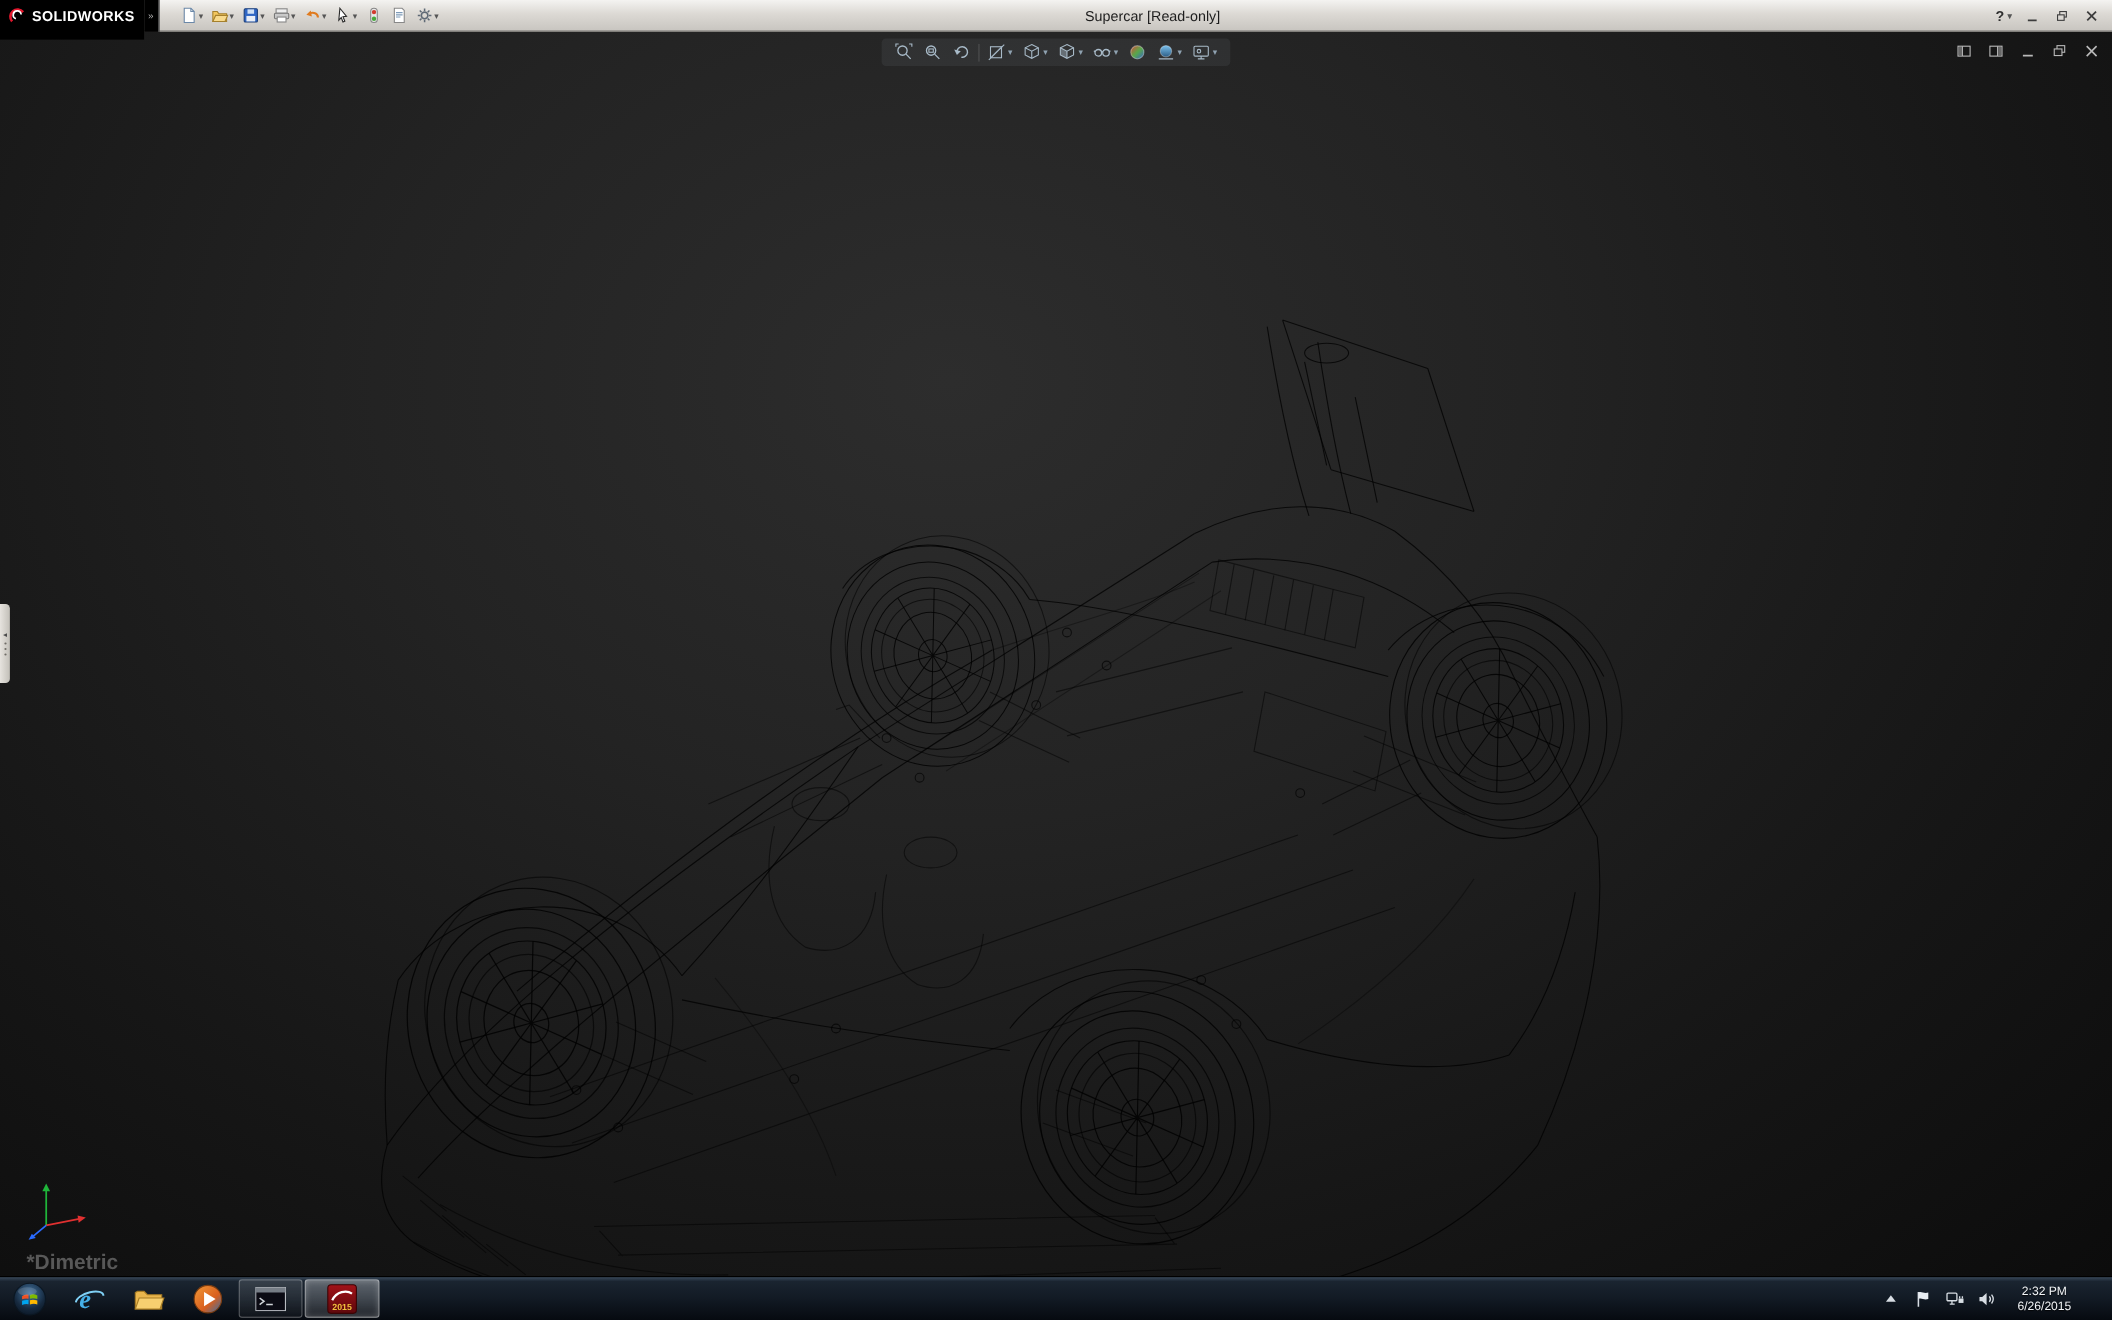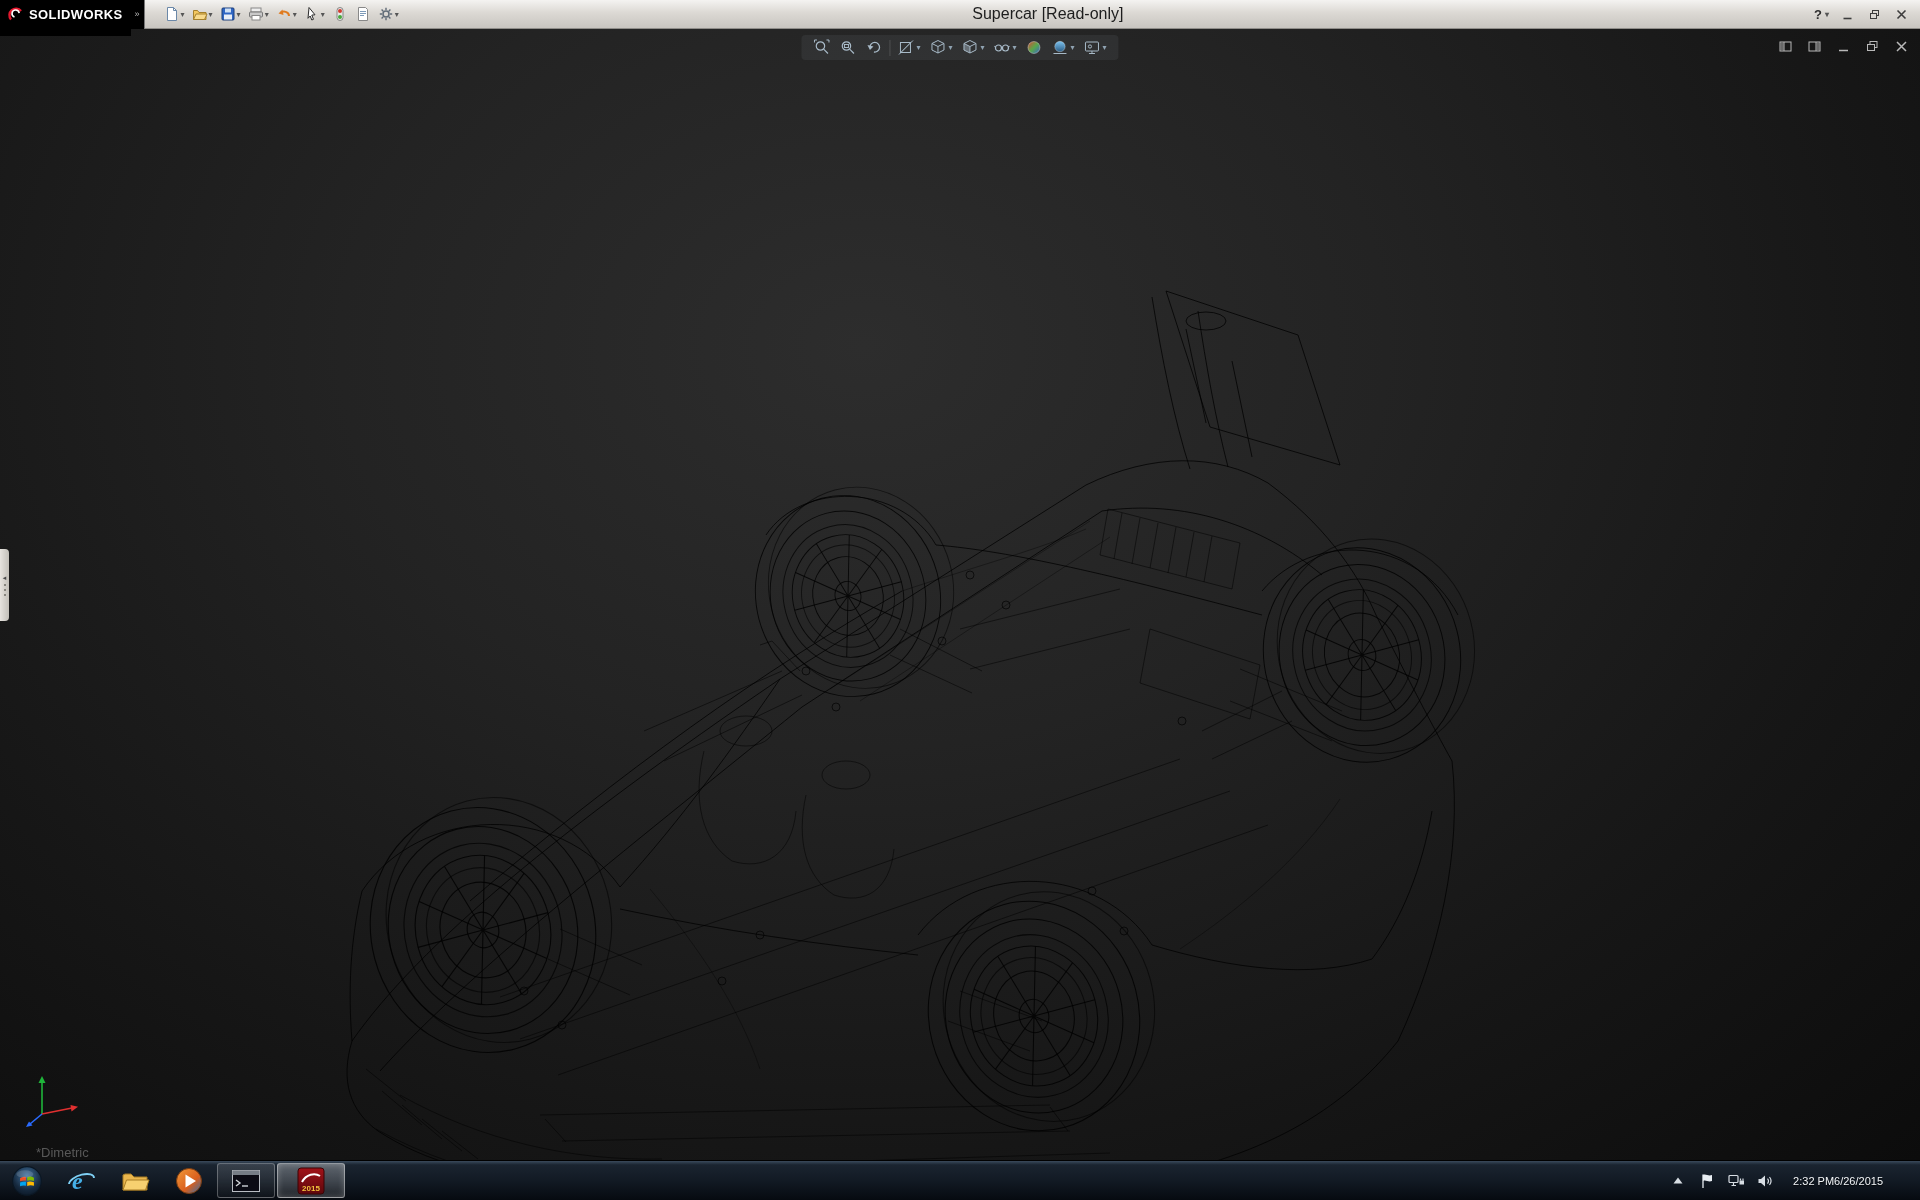--- a/index.html
+++ b/index.html
@@ -13,21 +13,21 @@
     border-bottom:1px solid #8f8d89; display:flex; align-items:center; z-index:30; }
   .logo-block { height:43px; background:#000; display:flex; align-items:center;
     padding:0 8px 0 6px; gap:5px; cursor:pointer; }
   .brand { color:#fff; font-weight:bold; font-size:13px; letter-spacing:.4px; }
   .logo-tab { height:29px; background:#000; color:#bbb; font-size:9px; display:flex;
     align-items:center; padding:0 4px; border-right:1px solid #777;}
   .tb-tools { display:flex; align-items:center; margin-left:16px; gap:1px; }
   .tool { display:flex; align-items:center; height:24px; padding:0 3px; border-radius:2px; cursor:pointer; }
   .tool svg { display:block; }
   .caret-sm { font-size:8px; color:#555; margin-left:1px; }
-  .tb-title { flex:1; text-align:center; font-size:16px; color:#1d1d1d; padding-right:120px; }
+  .tb-title { flex:1; text-align:center; font-size:13px; color:#1d1d1d; padding-right:120px; }
   .tb-right { display:flex; align-items:center; gap:9px; padding-right:10px; }
   .help-btn { display:flex; align-items:center; color:#2e2e2e; font-weight:bold;
     font-size:13px; gap:2px; cursor:pointer; }
   .winbtn { display:flex; align-items:center; justify-content:center; width:18px; height:18px; cursor:pointer; }
 
   
   .viewport { position:absolute; top:29px; left:0; right:0; bottom:40px;
     background:radial-gradient(ellipse at 45% 28%, #2d2d2d 0%, #232323 35%, #161616 70%, #0c0c0c 100%);
     overflow:hidden; }
   .car-svg { position:absolute; inset:0; }
@@ -46,38 +46,38 @@
   .doc-controls .winbtn svg { display:block; }
 
   
   .splitter { position:absolute; left:0; top:520px; width:9px; height:72px;
     background:linear-gradient(90deg,#e6e3de,#c2bfb8); border-radius:0 4px 4px 0;
     display:flex; flex-direction:column; align-items:center; justify-content:center;
     gap:3px; cursor:pointer; z-index:5; }
   .splitter .arr { color:#4c4c4c; font-size:6px; line-height:6px; }
   .splitter .dot { width:2px; height:2px; background:#6f6c66; border-radius:50%; }
 
-  .orientation-label { position:absolute; left:36px; bottom:0px; color:#585858;
-    font-size:13px; z-index:4; }
+  .orientation-label { position:absolute; left:24px; bottom:0px; color:#585858;
+    font-size:19px; z-index:4;font-weight:bold; }
   .triad { position:absolute; left:24px; bottom:32px; z-index:4; }
 
   
   .taskbar { position:absolute; bottom:0; left:0; right:0; height:40px;
     background:linear-gradient(180deg,#3a4a5c 0%,#1a2430 10%,#121a24 50%,#060a10 100%);
     border-top:1px solid #000; display:flex; align-items:stretch; z-index:40; }
   .start-btn { width:54px; display:grid; place-items:center; cursor:pointer; }
   .task-items { display:flex; align-items:stretch; }
   .task-btn { width:52px; display:grid; place-items:center; cursor:pointer; border-radius:3px; margin:2px 1px; }
   .task-btn.running { background:linear-gradient(rgba(255,255,255,.13),rgba(255,255,255,.03));
     border:1px solid rgba(255,255,255,.28); width:58px; }
   .task-btn.active { background:linear-gradient(rgba(255,255,255,.30),rgba(255,255,255,.10));
     border:1px solid rgba(255,255,255,.45); box-shadow:inset 0 0 6px rgba(255,255,255,.25); width:68px; }
   .tray { margin-left:auto; display:flex; align-items:center; gap:11px; padding-right:4px; }
   .tray-btn { display:grid; place-items:center; width:18px; height:24px; cursor:pointer; border-radius:2px; }
-  .clock { display:flex; flex-direction:row; align-items:center; justify-content:center;
+  .clock { display:flex; flex-direction:column; align-items:center; justify-content:center;
     color:#f2f5f8; font-size:11px; line-height:14px; padding:0 8px; cursor:pointer;
     text-shadow:0 1px 1px rgba(0,0,0,.8); }
   .show-desktop { width:14px; border-left:1px solid rgba(255,255,255,.4);
     background:linear-gradient(90deg,rgba(255,255,255,.10),rgba(255,255,255,.02)); cursor:pointer; }
 </style>
 </head>
 <body>
 
 <div class="app">
 

